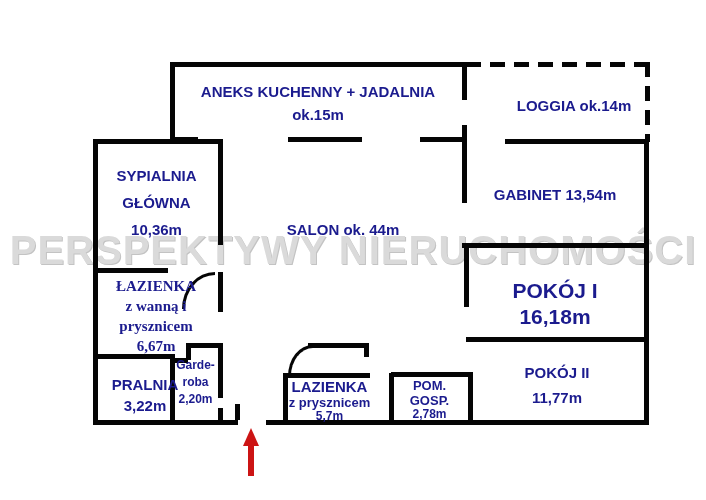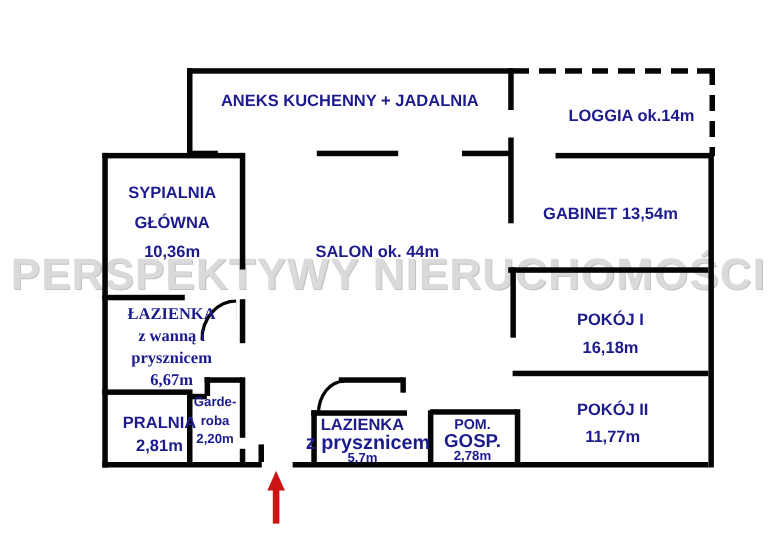--- a/index.html
+++ b/index.html
@@ -81,76 +81,77 @@
   <div class="wv" style="left:283px;top:373px;height:47px;"></div>
   <div class="wv" style="left:389px;top:373px;height:47px;"></div>
   <div class="wv" style="left:364px;top:343px;height:14px;"></div>
   <div class="wv" style="left:235px;top:404px;height:16px;"></div>
 
   <div class="arc" style="left:182px;top:272px;width:30px;height:34px;"></div>
   <div class="arc" style="left:288px;top:345px;width:22px;height:28px;"></div>
 
   <div class="lbl" style="left:173px;top:80px;width:290px;font-size:15px;line-height:23px;">
     <div>ANEKS KUCHENNY + JADALNIA</div>
+    <div>ok.15m</div>
   </div>
 
   <div class="lbl" style="left:484px;top:97px;width:180px;font-size:15px;">
     <div>LOGGIA ok.14m</div>
   </div>
 
   <div class="lbl" style="left:95px;top:162px;width:123px;font-size:15px;line-height:27px;">
     <div>SYPIALNIA</div>
     <div>GŁÓWNA</div>
     <div>10,36m</div>
   </div>
 
   <div class="lbl" style="left:228px;top:221px;width:230px;font-size:15px;">
     <div>SALON ok. 44m</div>
   </div>
 
   <div class="lbl" style="left:466px;top:186px;width:178px;font-size:15px;">
     <div>GABINET 13,54m</div>
   </div>
 
-  <div class="lbl" style="left:466px;top:278px;width:178px;font-size:15px;line-height:26px;">
+  <div class="lbl" style="left:466px;top:278px;width:178px;font-size:21px;line-height:26px;">
     <div>POKÓJ I</div>
     <div>16,18m</div>
   </div>
 
   <div class="lbl" style="left:470px;top:360px;width:174px;font-size:15px;line-height:25px;">
     <div>POKÓJ II</div>
     <div>11,77m</div>
   </div>
 
   <div class="lbl" style="left:95px;top:276px;width:122px;font-size:15px;line-height:20px;font-family:Liberation Serif, serif;">
     <div>ŁAZIENKA</div>
     <div>z wanną i</div>
     <div>prysznicem</div>
     <div>6,67m</div>
   </div>
 
   <div class="lbl" style="left:95px;top:374px;width:76px;font-size:15px;line-height:21px;margin-left:12px;">
     <div>PRALNIA</div>
-    <div>2,81m</div>
+    <div>3,22m</div>
   </div>
 
   <div class="lbl" style="left:173px;top:357px;width:45px;font-size:12px;line-height:17px;">
     <div>Garde-</div>
     <div>roba</div>
     <div>2,20m</div>
   </div>
 
   <div class="lbl" style="left:278px;top:379px;width:103px;">
     <div style="font-size:15px;line-height:16px;">LAZIENKA</div>
-    <div style="font-size:18px;line-height:15px;">z prysznicem</div>
+    <div style="font-size:13px;line-height:15px;">z prysznicem</div>
     <div style="font-size:12px;line-height:13px;">5,7m</div>
   </div>
 
   <div class="lbl" style="left:391px;top:378px;width:77px;">
     <div style="font-size:13px;line-height:15px;">POM.</div>
-    <div style="font-size:17px;line-height:15px;">GOSP.</div>
+    <div style="font-size:13px;line-height:15px;">GOSP.</div>
     <div style="font-size:12px;line-height:13px;">2,78m</div>
   </div>
 
   <div class="arrow-head"></div>
   <div class="arrow-shaft"></div>
 
 </div>
 
 </body></html>

